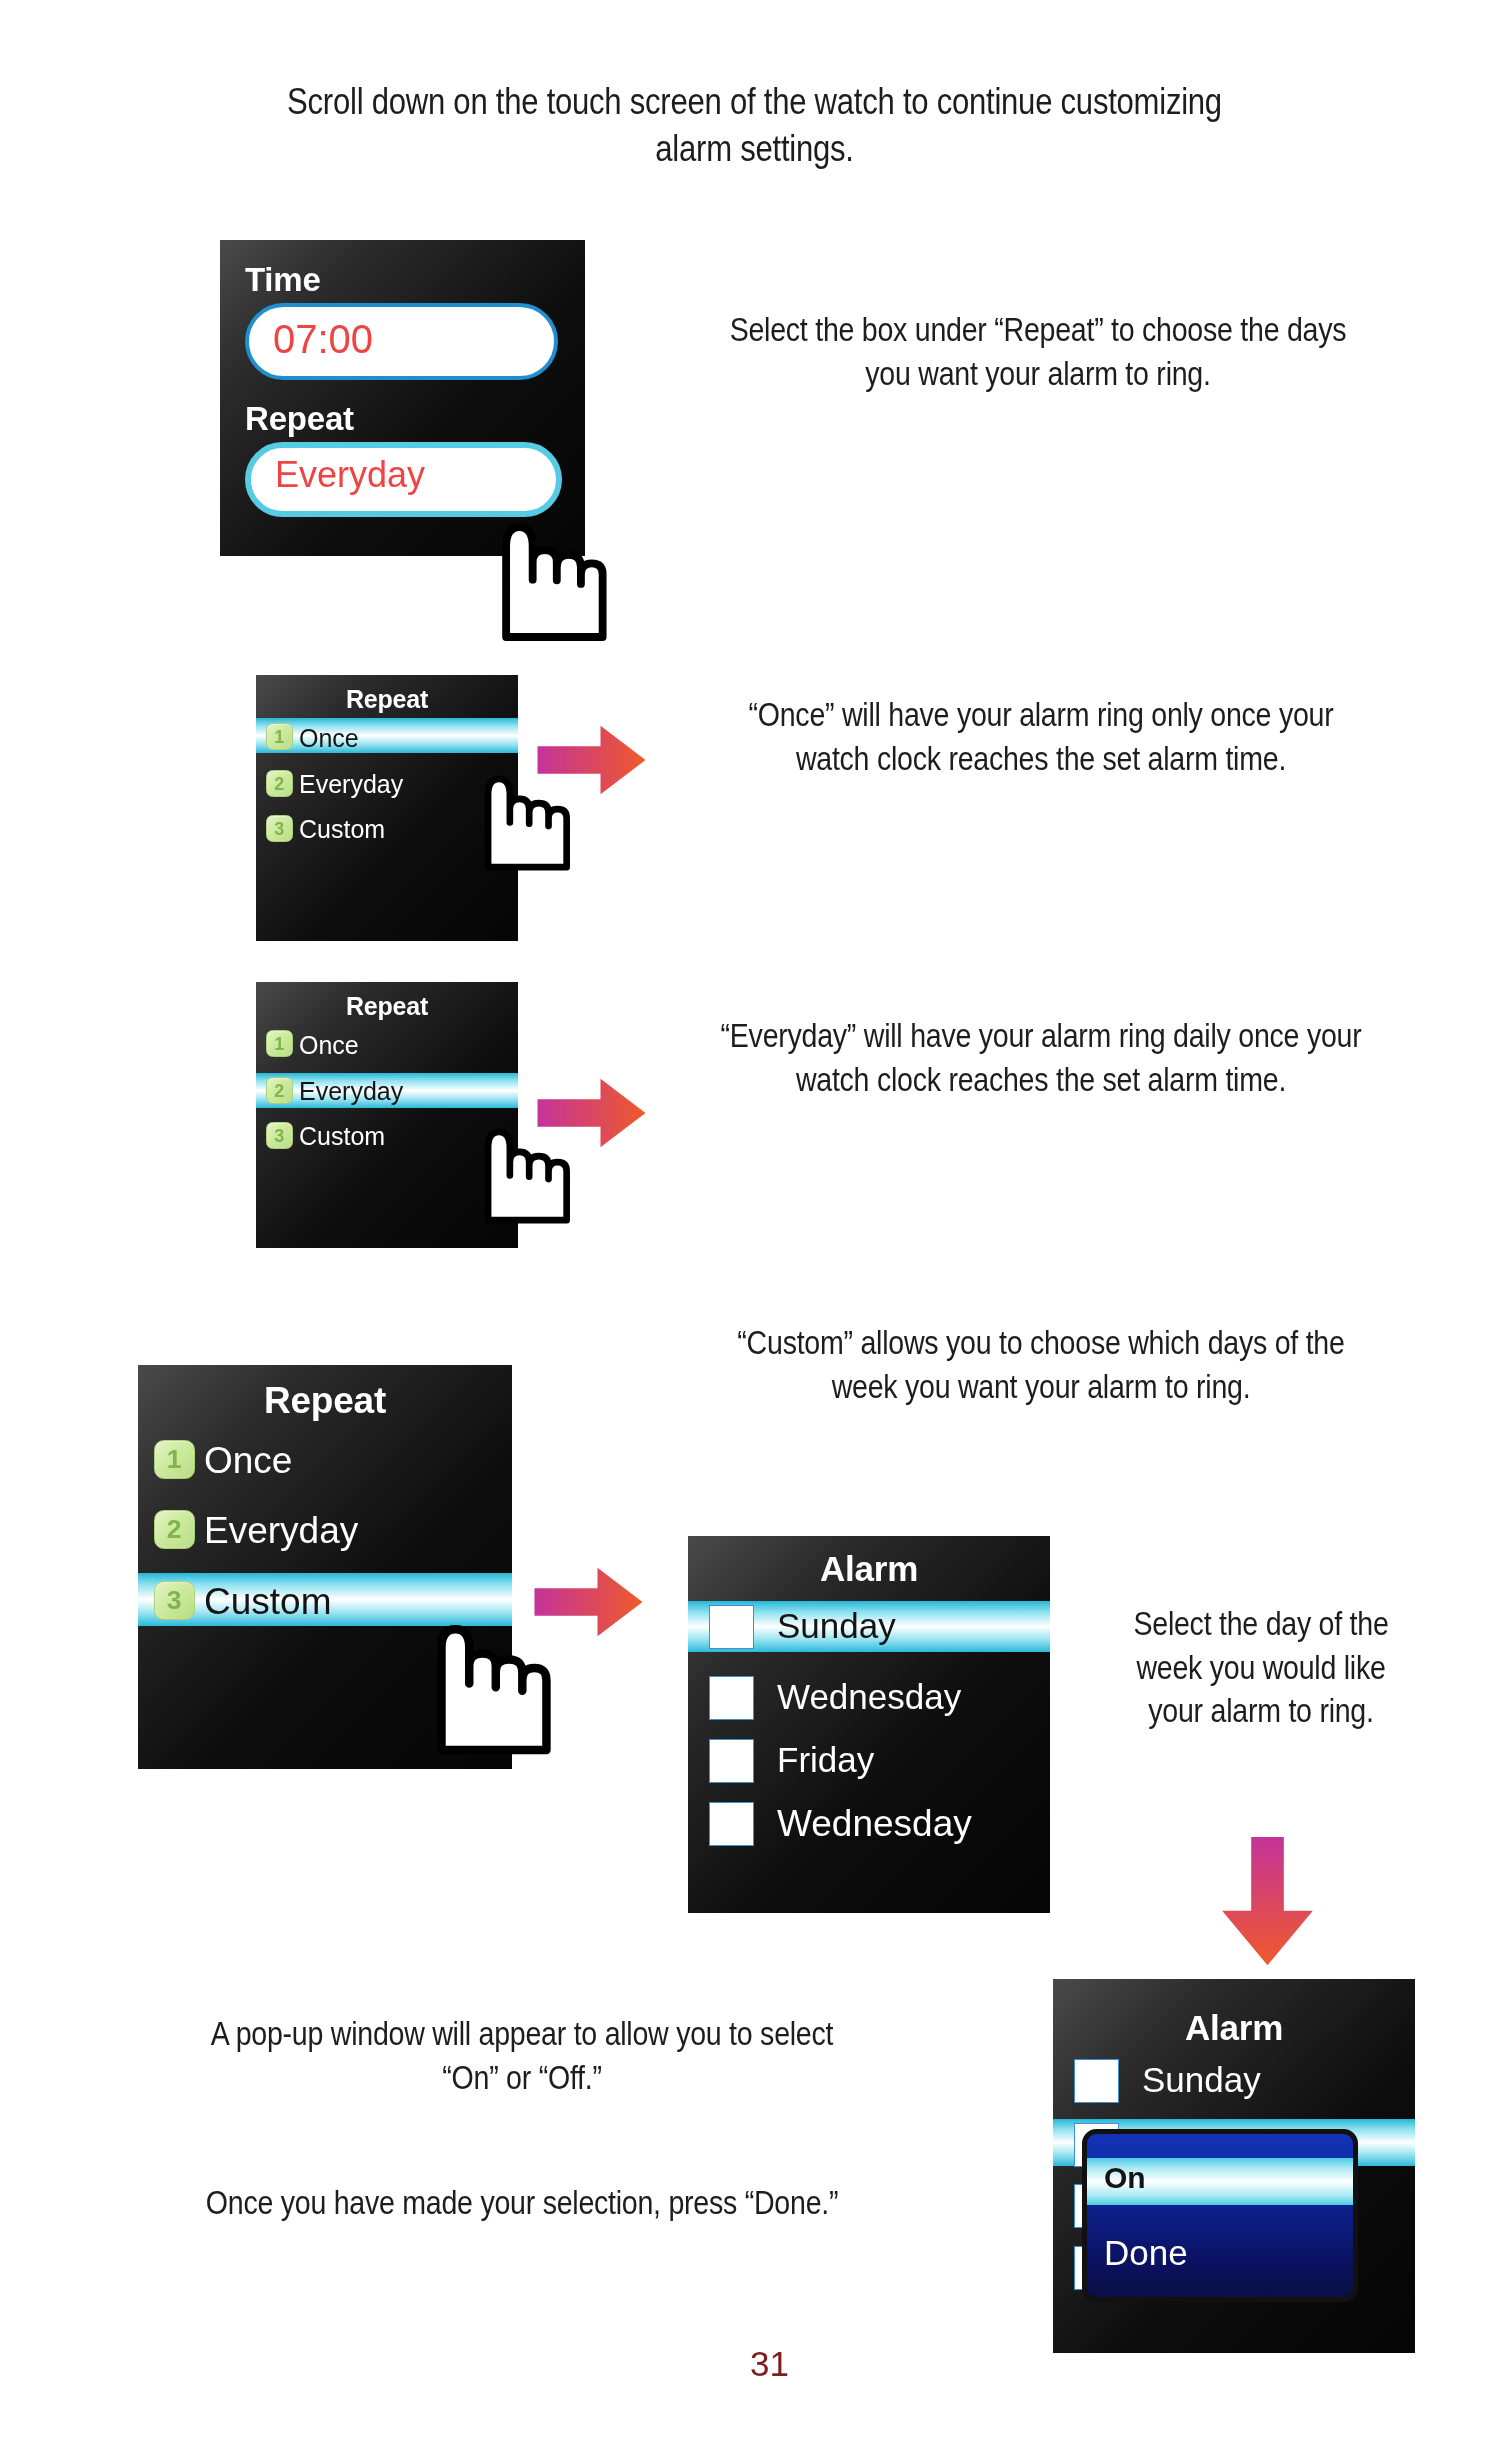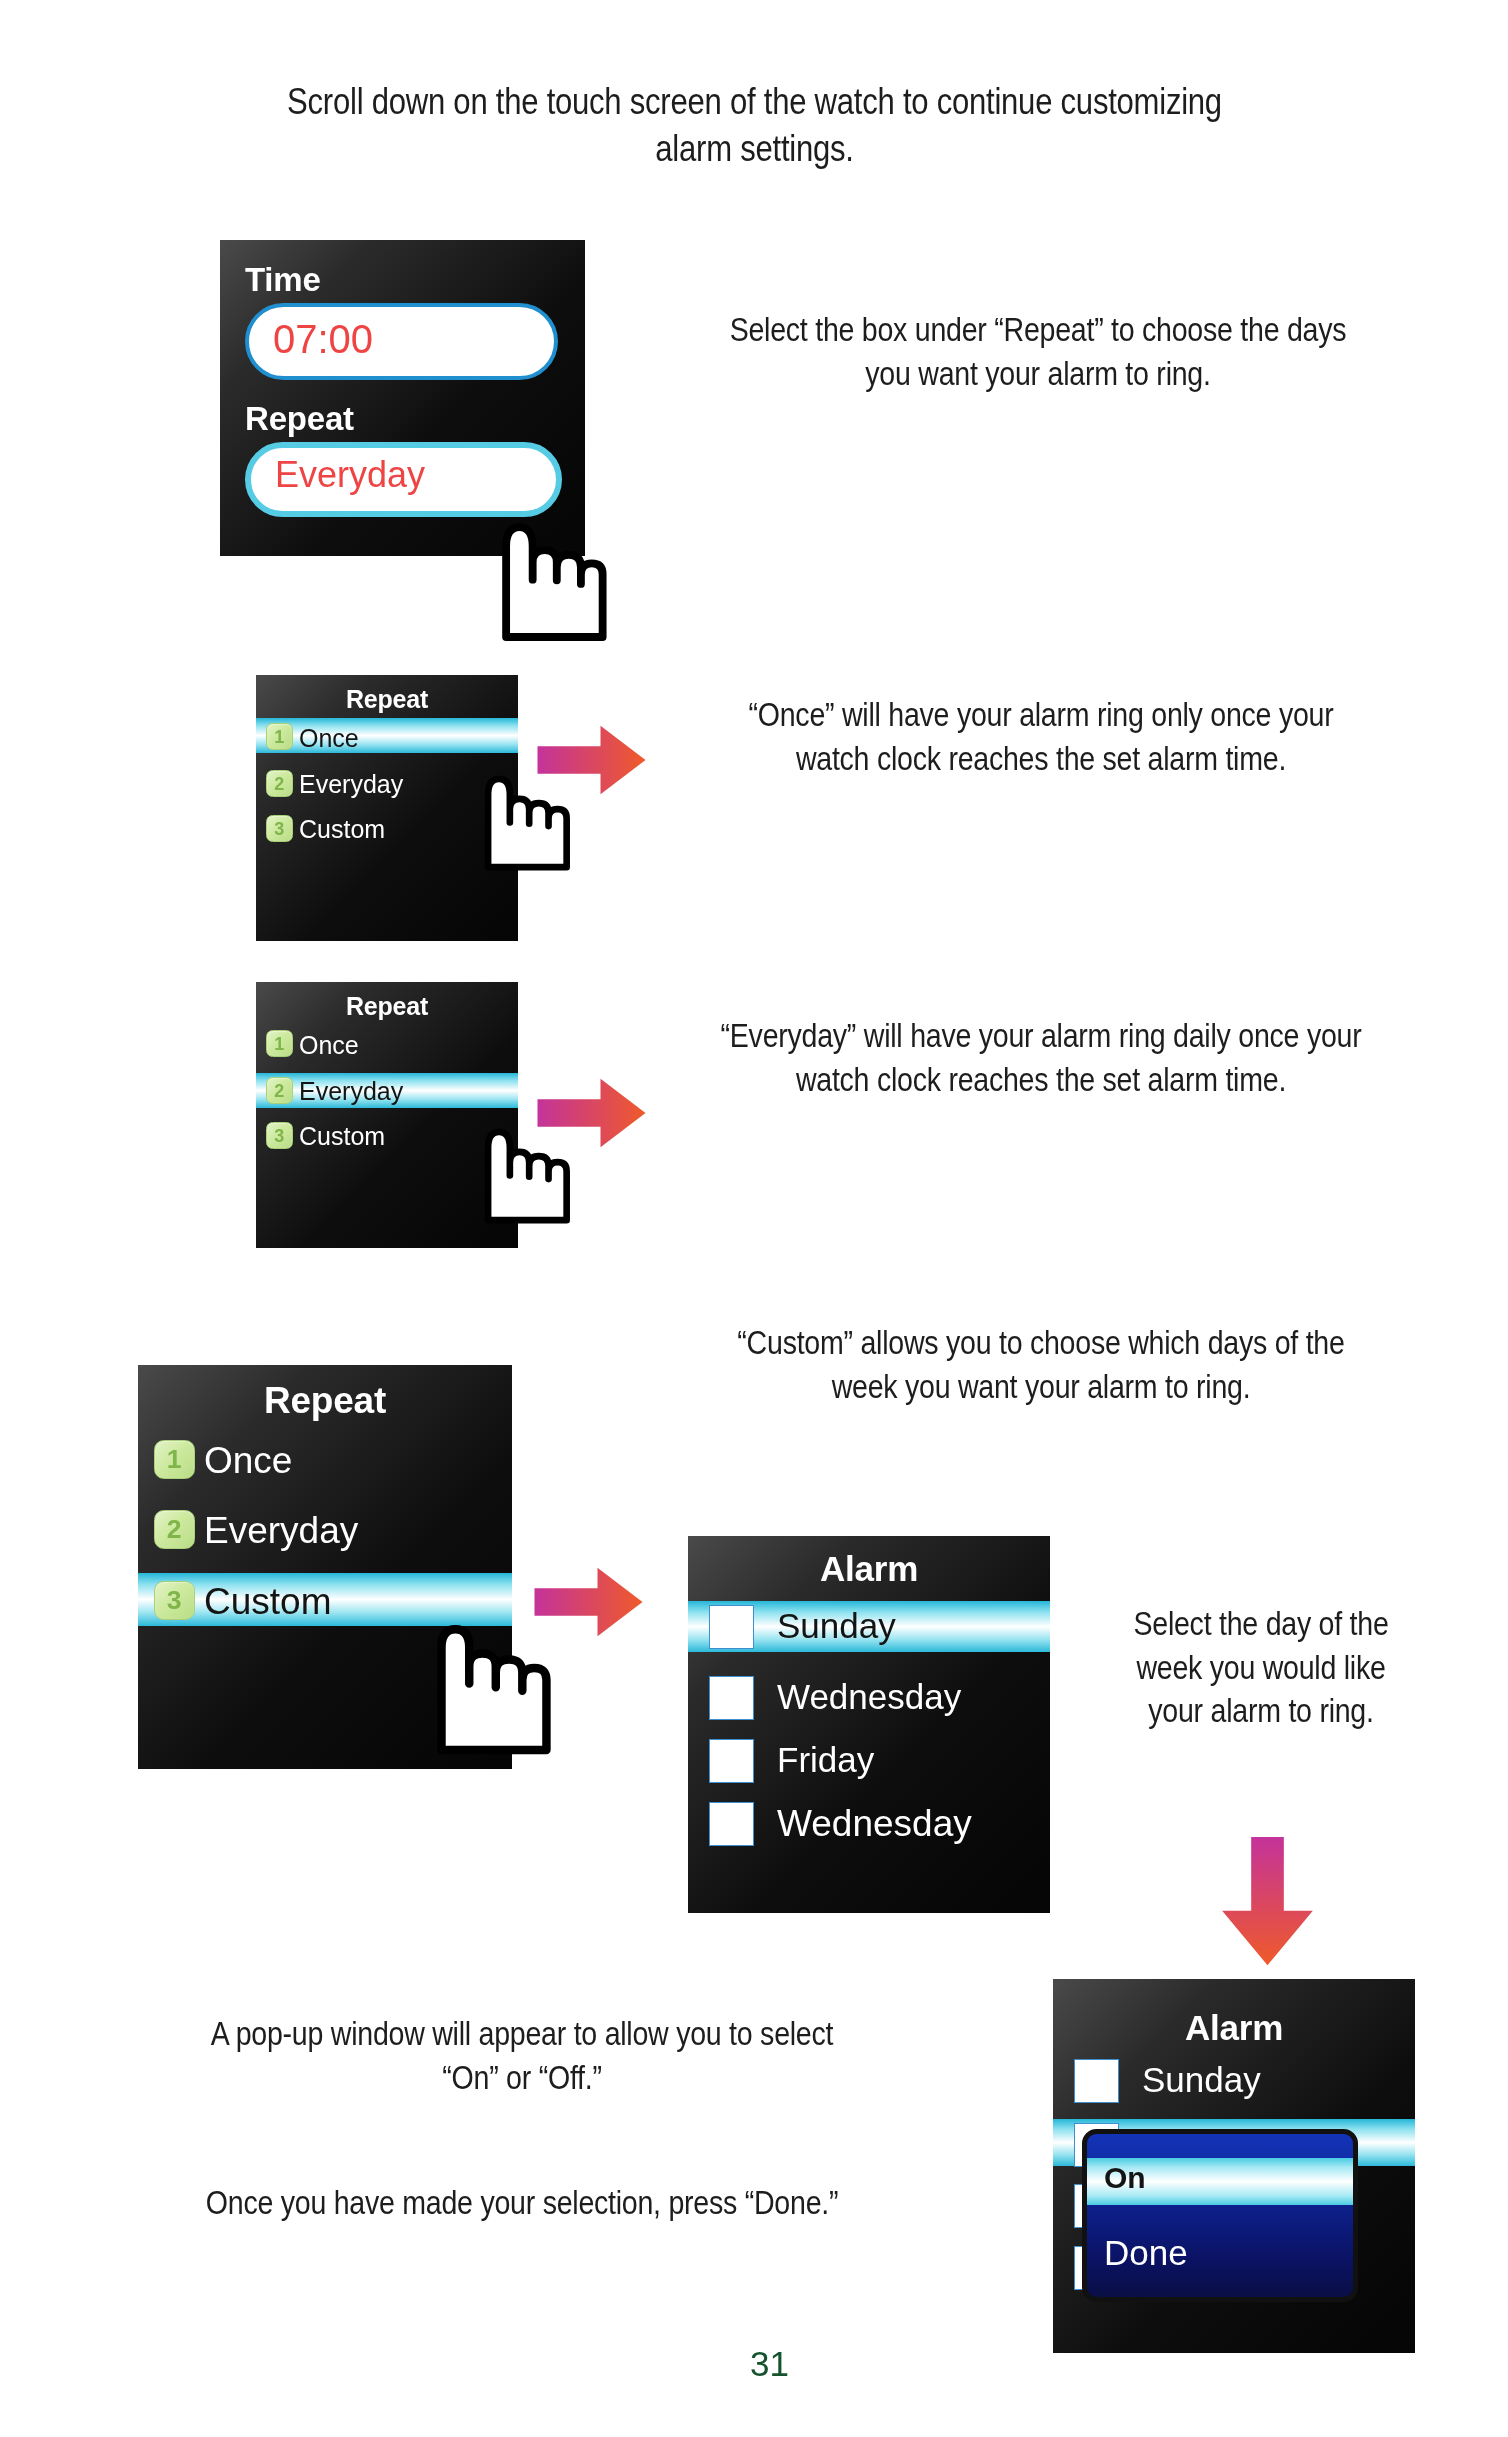--- a/index.html
+++ b/index.html
@@ -65,21 +65,21 @@
     position:absolute;color:#ef4444;white-space:nowrap;
   }
 
   
   .hand{position:absolute;}
 
   
   .arrow{position:absolute;}
 
   .page-num{
-    position:absolute;text-align:center;color:#14532d;
+    position:absolute;text-align:center;color:#7f1d1d;
     font-family:"Liberation Sans",sans-serif;
   }
 </style>
 </head>
 <body>
 
 <div class="abs body-text" style="left:151px;top:78px;width:1207px;font-size:37px;">Scroll down on the touch screen of the watch to continue customizing alarm settings.</div>
 
 <div class="screen" style="left:220px;top:240px;width:365px;height:316px;">
 

